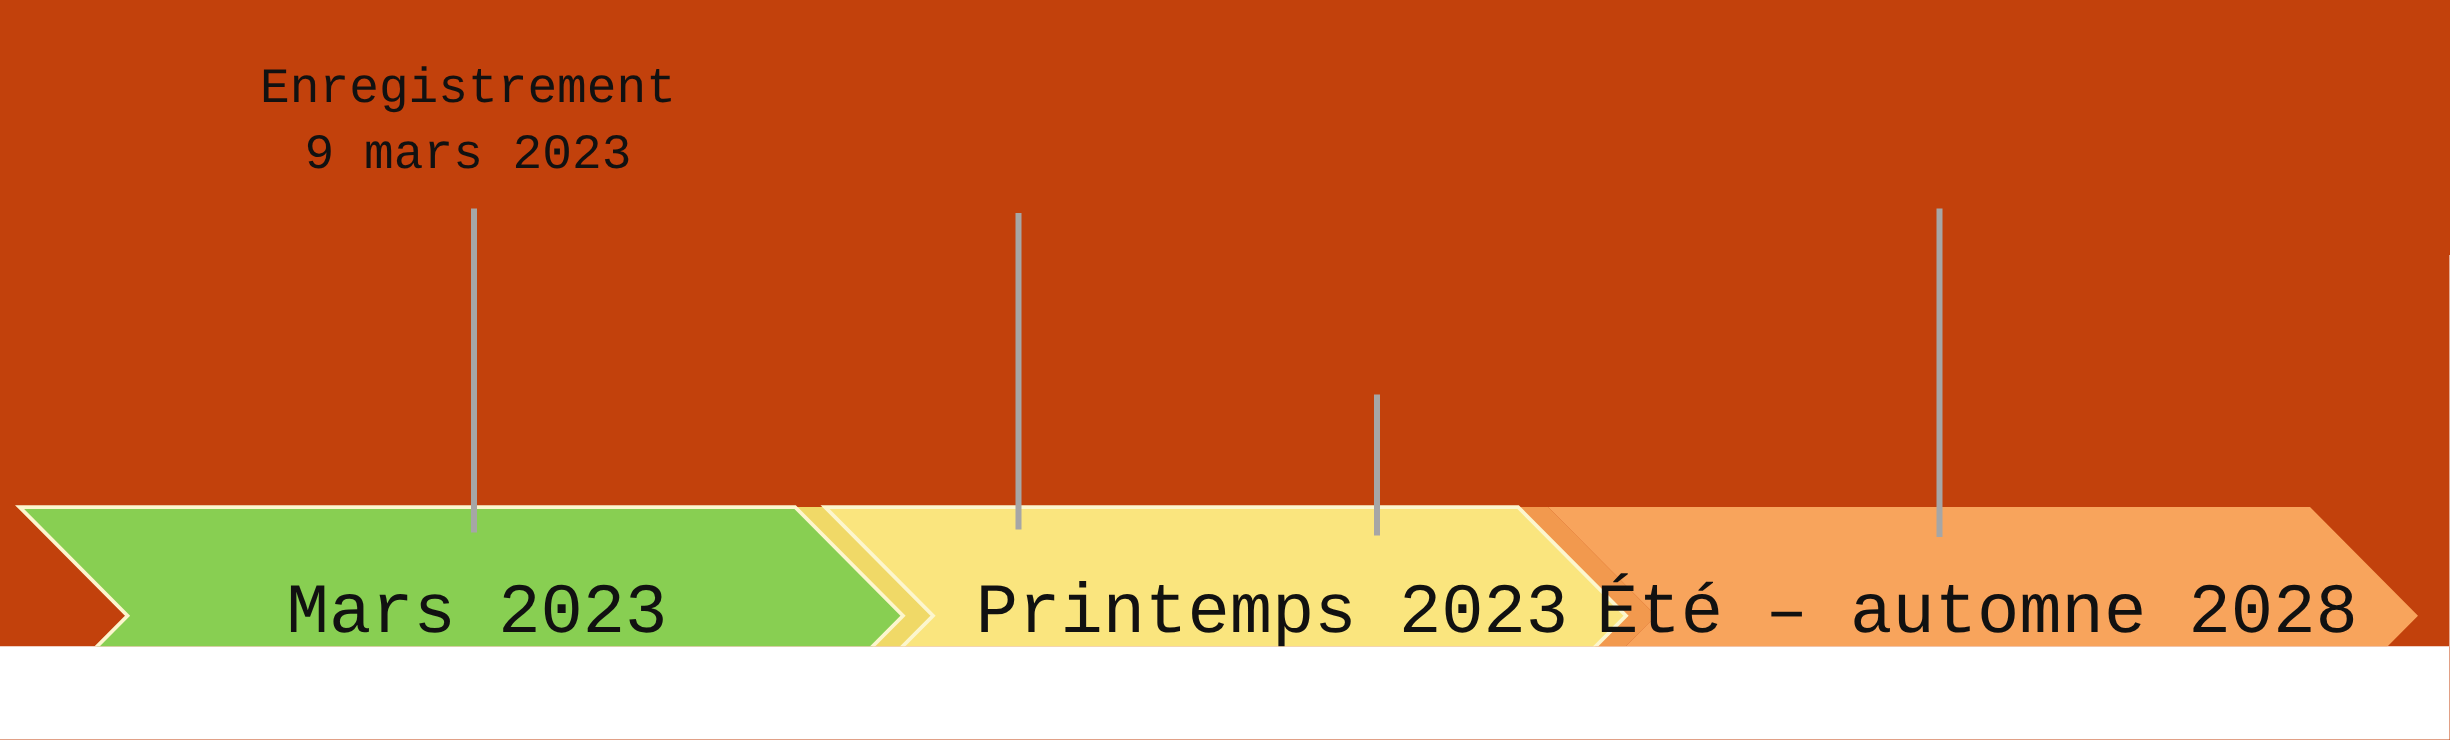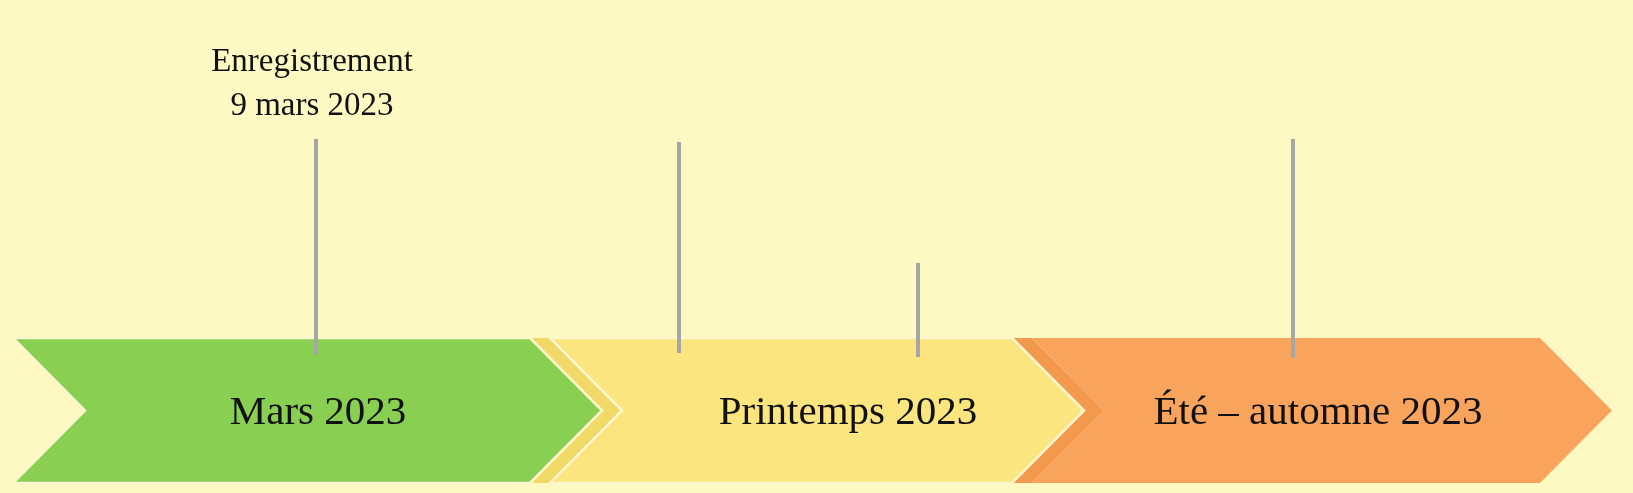--- a/index.html
+++ b/index.html
@@ -1,21 +1,21 @@
 <!DOCTYPE html>
 <html lang="fr"><head>
 <meta charset="utf-8">
 <style>
   html, body { margin: 0; padding: 0; background: #ffffff; }
   .canvas {
     position: relative;
     width: 1633px;
-    height: 493px;
-    background: #fef9c3;
-    font-family: Liberation Serif, serif;
+    height: 431px;
+    background: #c2410c;
+    font-family: Liberation Mono, monospace;
     overflow: hidden;
   }
   .diagram-svg {
     position: absolute;
     left: 0; top: 0;
     width: 1633px; height: 493px;
   }
   .chevron-outlined {
     stroke: #FCF6CE;
     stroke-width: 2.5;
@@ -31,21 +31,21 @@
     text-align: center;
     font-size: 33px;
     line-height: 44px;
     color: #111111;
     white-space: pre-line;
   }
   .stage-label {
     position: absolute;
     transform: translate(-50%, -50%);
     top: 410px;
-    font-size: 41px;
+    font-size: 47px;
     line-height: 1;
     color: #111111;
     white-space: nowrap;
     text-align: left;
   }
   .m1 { left: 312px;  top: 38px;  }
   .m2 { left: 658px;  top: 10px;  }
   .m3 { left: 880px;  top: 166px; }
   .m4 { left: 1264px; top: 42px;  }
   .s1 { left: 318px;  }
@@ -73,15 +73,15 @@
     <line class="connector" x1="679" y1="142" x2="679" y2="353" stroke="#A6A6A6"></line>
     <line class="connector" x1="918" y1="263" x2="918" y2="357" stroke="#A6A6A6"></line>
     <line class="connector" x1="1293" y1="139" x2="1293" y2="358" stroke="#A6A6A6"></line>
   </svg>
 
   <div class="milestone m1">Enregistrement
 9 mars 2023</div>
 
   <div class="stage-label s1">Mars 2023</div>
   <div class="stage-label s2">Printemps 2023</div>
-  <div class="stage-label s3">Été – automne 2023</div>
+  <div class="stage-label s3">Été – automne 2028</div>
 
 </div>
 
 </body></html>

